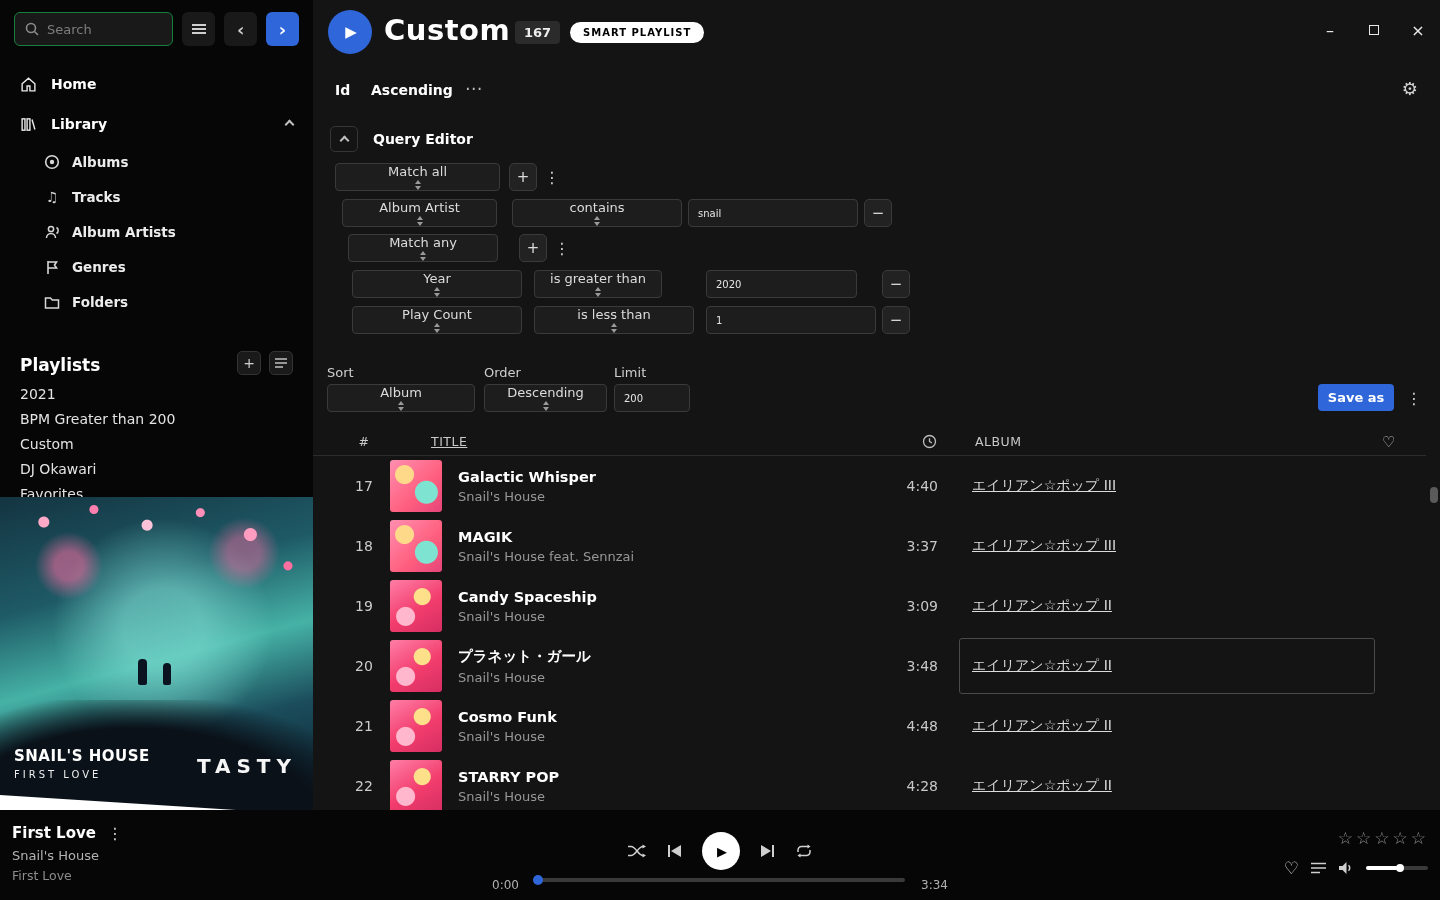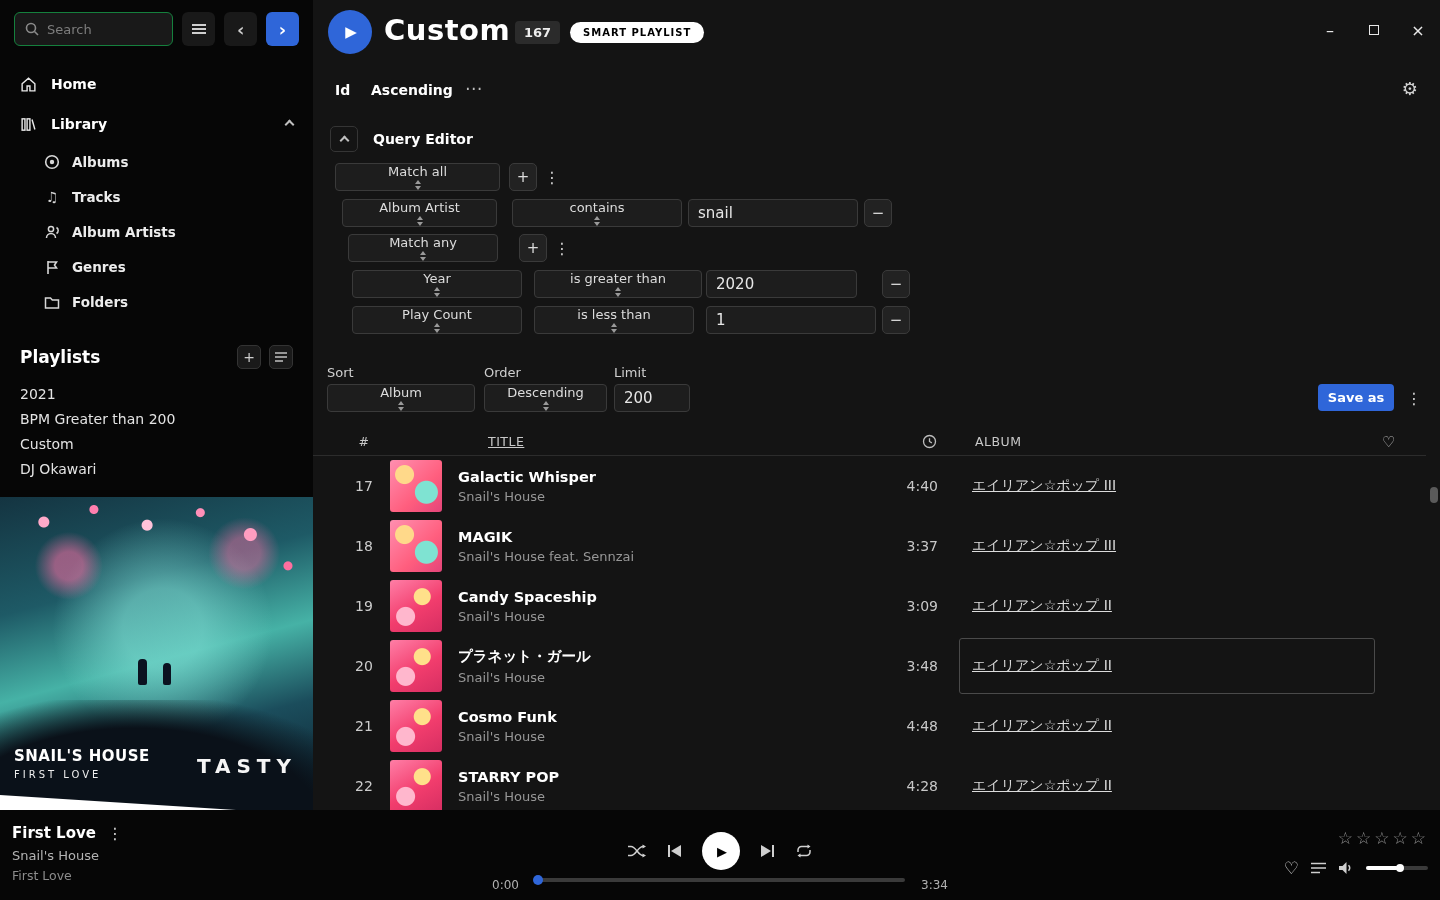--- a/index.html
+++ b/index.html
@@ -18,21 +18,21 @@
   .sq-btn.accent { background:#2f66d9; color:#fff; }
   .hamburger { width:14px; height:10px; border-top:2px solid #cfcfcf; border-bottom:2px solid #cfcfcf;
     background:linear-gradient(#cfcfcf,#cfcfcf) center/100% 2px no-repeat; }
 
   .nav-item { display:flex; align-items:center; gap:14px; padding:0 20px; height:40px; font-size:14px; font-weight:bold; cursor:pointer; }
   .nav-item .chev-up { margin-left:auto; }
   .chev-up { width:7px; height:7px; border-right:2px solid #bfbfbf; border-bottom:2px solid #bfbfbf; transform:rotate(-135deg); display:inline-block; }
   .lib-sub { display:flex; align-items:center; gap:12px; padding-left:44px; height:35px; font-size:13.5px; font-weight:bold; color:#ececec; cursor:pointer; }
   .lib-sub .uni-icon { width:16px; text-align:center; color:#d7d7d7; font-size:14px; }
 
-  .playlists-header { display:flex; align-items:center; padding:0 20px; margin-top:20px; height:36px; }
+  .playlists-header { display:flex; align-items:flex-end; padding:0 20px; margin-top:20px; height:36px; }
   .playlists-header .pl-title { flex:1; font-size:17px; font-weight:bold; }
   .mini-btn { width:24px; height:24px; border:1px solid #333; background:#1a1a1a; border-radius:5px; color:#cfcfcf;
     display:flex; align-items:center; justify-content:center; font-size:14px; margin-left:8px; cursor:pointer; }
   .playlist-item { padding:0 20px; height:25px; display:flex; align-items:center; font-size:14px; color:#e3e3e3; cursor:pointer; }
 
   .artwork { position:absolute; left:0; bottom:0; width:313px; height:313px; overflow:hidden;
     background:
       radial-gradient(circle at 14% 8%, #ffa9c9 0 5px, rgba(255,169,201,0) 6px),
       radial-gradient(circle at 30% 4%, #ff7fae 0 4px, rgba(255,127,174,0) 5px),
       radial-gradient(circle at 47% 9%, #ffc2d9 0 5px, rgba(255,194,217,0) 6px),
@@ -80,35 +80,35 @@
   .qe-collapse .chev-up { margin-top:3px; }
   .qe-title { position:absolute; left:60px; top:131px; font-size:14px; font-weight:bold; }
 
   .select { background:#1d1d1d; border:1px solid #3a3a3a; border-radius:4px; height:28px; display:flex;
     align-items:center; justify-content:space-between; padding:0 9px; color:#dcdcdc; font-size:13px; cursor:pointer;flex-direction:column; }
   .mini-arrows { display:flex; flex-direction:column; gap:2px; }
   .mini-arrows i { width:0; height:0; border-left:3.5px solid transparent; border-right:3.5px solid transparent; display:block; }
   .mini-arrows .up { border-bottom:4px solid #9a9a9a; }
   .mini-arrows .down { border-top:4px solid #9a9a9a; }
   .text-input { background:#1d1d1d; border:1px solid #3a3a3a; border-radius:4px; height:28px; color:#e6e6e6;
-    font-size:15px; padding:9px 9px; outline:none; font-family:"DejaVu Sans",sans-serif; }
+    font-size:10px; padding:9px 9px; outline:none; font-family:"DejaVu Sans",sans-serif; }
   .icon-sq { width:28px; height:28px; background:#222; border:1px solid #3a3a3a; border-radius:5px; color:#dcdcdc;
     display:flex; align-items:center; justify-content:center; font-size:15px; cursor:pointer; }
   .dots-v { color:#cfcfcf; font-size:16px; cursor:pointer; display:flex; align-items:center; justify-content:center; width:14px; height:28px; }
   .abs { position:absolute; }
 
   .qe-label { position:absolute; font-size:13px; color:#cfcfcf; }
   .save-btn { position:absolute; left:1005px; top:384px; width:76px; height:27px; background:#2f66d9; color:#fff;
     border:none; border-radius:4px; font-size:13px; font-weight:bold; cursor:pointer; font-family:"DejaVu Sans",sans-serif; }
 
   
   .table-header { position:absolute; left:0; top:428px; width:1113px; height:28px; border-bottom:1px solid #2c2c2c;
     display:flex; align-items:center; color:#c9c9c9; font-size:12.5px; letter-spacing:.5px; }
   .th-index { width:50px; margin-left:26px; text-align:center; }
-  .th-title { margin-left:99px;text-decoration:underline; }
+  .th-title { margin-left:42px;text-decoration:underline; }
   .th-clock { position:absolute; left:609px; top:6px; }
   .th-album { position:absolute; left:662px; }
   .th-heart { position:absolute; right:30px; font-size:15px; color:#bdbdbd; }
 
   .track-list { position:absolute; left:0; top:456px; width:1113px; }
   .track-row { display:flex; align-items:center; height:60px; cursor:pointer; }
   .col-index { width:50px; margin-left:26px; text-align:center; color:#cccccc; font-size:14px; }
   .thumb { width:52px; height:52px; border-radius:3px; margin-left:1px; flex:none; }
   .thumb.pop3 { background:
       radial-gradient(circle at 28% 28%, #ffd98a 0 9px, rgba(255,217,138,0) 10px),
@@ -245,20 +245,23 @@
       </div>
     <div class="playlist-item">
         <span>BPM Greater than 200</span>
       </div>
     <div class="playlist-item">
         <span>Custom</span>
       </div>
     <div class="playlist-item">
         <span>DJ Okawari</span>
       </div>
+    <div class="playlist-item">
+        <span>Favorites</span>
+      </div>
   </div>
 
   <div class="artwork">
     <div class="rock"></div>
     <div class="figure f1"></div>
     <div class="figure f2"></div>
     <div class="art-caption">
       <div class="art-artist">SNAIL'S HOUSE</div>
       <div class="art-album">FIRST LOVE</div>
     </div>
@@ -340,21 +343,21 @@
     </div>
   <div class="dots-v abs" style="left:242px; top:234px;">⋮</div>
 
   <div class="select abs" style="left:39px; top:270px; width:170px;">
     <span>Year</span>
     <span class="mini-arrows">
         <i class="up"></i>
         <i class="down"></i>
       </span>
   </div>
-  <div class="select abs" style="left:221px; top:270px; width:168px;">
+  <div class="select abs" style="left:221px; top:270px; width:128px;">
     <span>is greater than</span>
     <span class="mini-arrows">
         <i class="up"></i>
         <i class="down"></i>
       </span>
   </div>
   <input class="text-input abs" style="left: 393px; top: 270px; width: 151px;" type="text" value="2020">
   <div class="icon-sq abs" style="left:569px; top:270px;">
       <span>−</span>
     </div>

